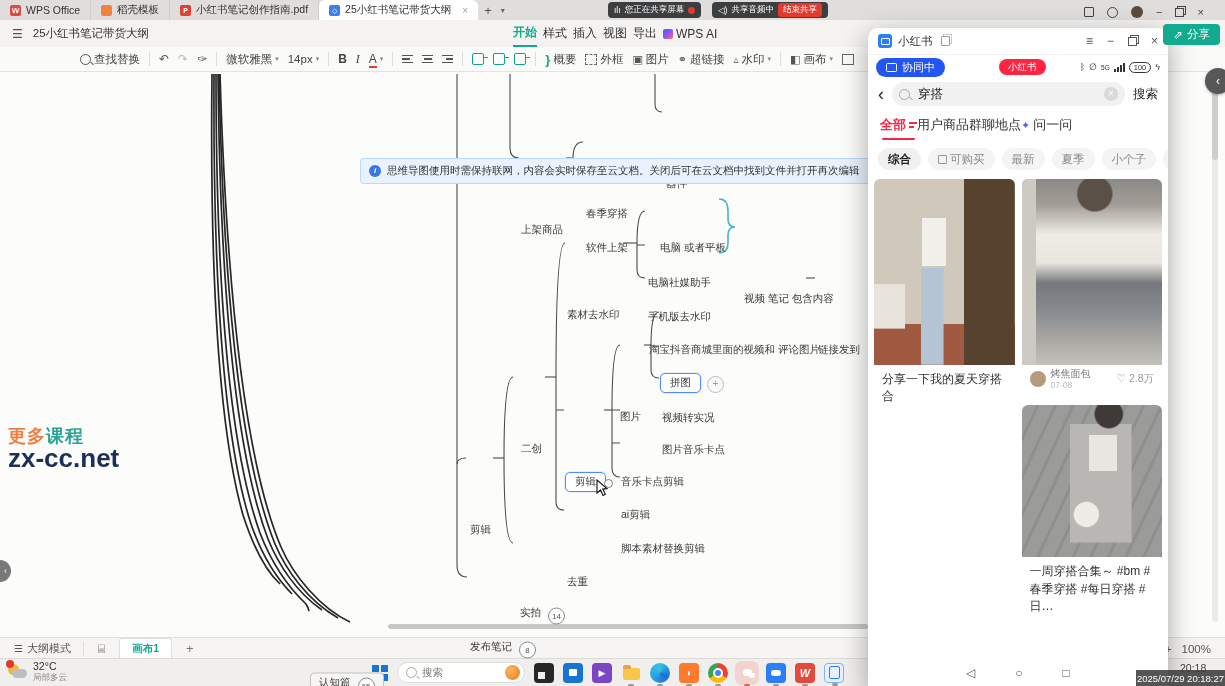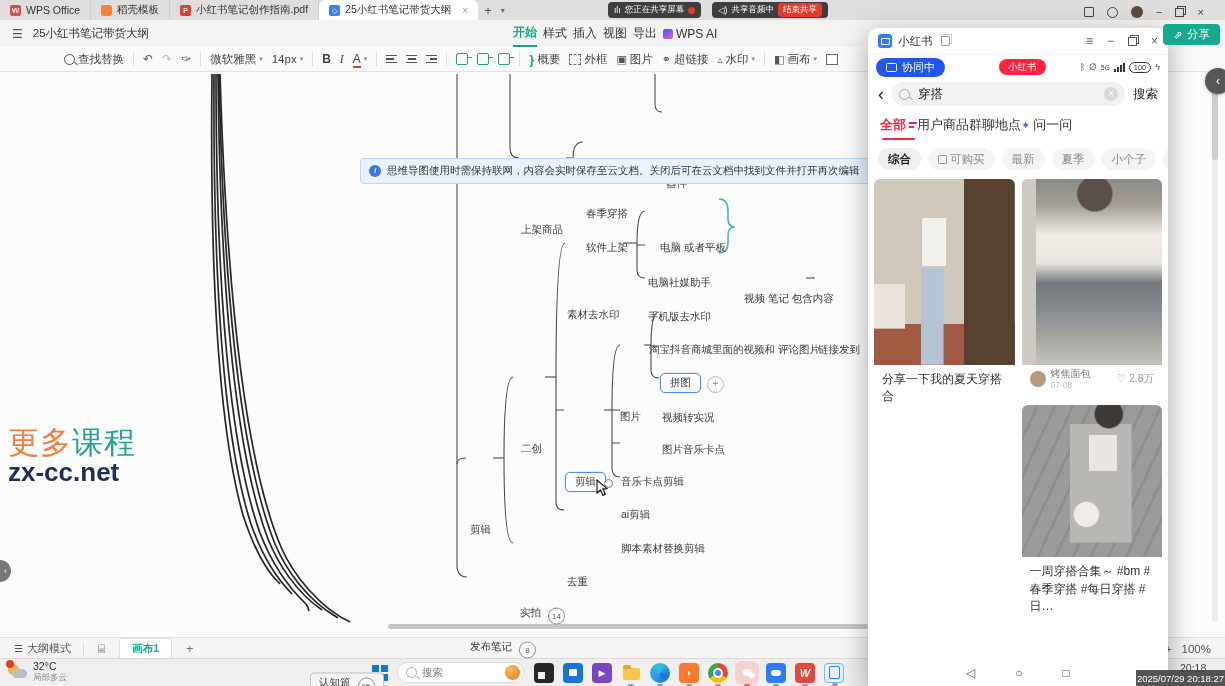--- a/index.html
+++ b/index.html
@@ -34,21 +34,21 @@
   .menurow{position:absolute;left:0;top:20px;width:1225px;height:27px;background:#f4f3f1;display:flex;align-items:center;}
   .hamb{margin-left:12px;color:#555;font-size:12px;}
   .doctitle{margin-left:10px;font-size:11.5px;color:#333;}
   .menuitems{position:absolute;left:513px;top:0;height:27px;display:flex;align-items:center;gap:6px;font-size:12px;color:#333;}
   .mi{padding:4px 0;}
   .mi.active{color:#0fa98c;border-bottom:2px solid #0fa98c;font-weight:bold;}
   .ai-logo{display:inline-block;width:10px;height:10px;border-radius:2px;background:linear-gradient(135deg,#2f6bff,#9a4dff,#ff7847);margin-right:3px;vertical-align:-1px;}
   .sharebtn{position:absolute;right:5px;top:24px;background:#12ab8f;color:#fff;font-size:11.5px;border-radius:4px;padding:3px 10px;display:flex;gap:4px;align-items:center;z-index:60;}
 
   
-  .toolbar{position:absolute;left:0;top:47px;width:1225px;height:25px;background:#fafaf8;border-bottom:1px solid #e5e3e1;display:flex;align-items:center;gap:9px;padding-left:64px;box-sizing:border-box;font-size:11.5px;color:#444;white-space:nowrap;}
+  .toolbar{position:absolute;left:0;top:47px;width:1225px;height:25px;background:#fafaf8;border-bottom:1px solid #e5e3e1;display:flex;align-items:center;gap:9px;padding-left:80px;box-sizing:border-box;font-size:11.5px;color:#444;white-space:nowrap;}
   .tbtn{display:flex;align-items:center;gap:3px;}
   .vsep{width:1px;height:14px;background:#ddd;}
   .chev{font-size:7px;color:#888;}
   .ic-find{width:9px;height:9px;border:1.3px solid #555;border-radius:50%;position:relative;}
   .ic-find::after{content:"";position:absolute;width:4px;height:1.3px;background:#555;transform:rotate(45deg);right:-4px;bottom:-1px;}
   .glyph{font-size:12px;color:#555;}
   .boldB{font-weight:bold;font-size:12px;}
   .italI{font-style:italic;font-family:"Liberation Serif",serif;font-size:12px;}
   .colorA{position:relative;font-size:12px;}
   .colorA::after{content:"";position:absolute;left:0;right:0;bottom:-2px;height:2.5px;background:#e23b2e;}
@@ -67,21 +67,21 @@
   
   .canvas{position:absolute;left:0;top:72px;width:1225px;height:565px;background:#fcfcfb;}
   #connsvg{position:absolute;left:0;top:0;z-index:1;}
   .notice{position:absolute;left:360px;top:86px;width:498px;height:24px;background:#e9f2fe;border:1px solid #badafd;border-radius:4px;display:flex;align-items:center;padding:0 8px;z-index:3;}
   .ninfo{width:12px;height:12px;border-radius:50%;background:#3777e3;color:#fff;font-size:8px;text-align:center;line-height:12px;font-style:italic;font-weight:bold;flex:0 0 auto;}
   .ntext{font-size:10.5px;color:#333;margin-left:6px;white-space:nowrap;}
   .nlink{font-size:10.5px;color:#3777e3;margin-left:10px;white-space:nowrap;}
   .nclose{color:#8aa6cc;font-size:11px;margin-left:8px;}
 
   .wm{position:absolute;left:8px;top:355px;z-index:2;line-height:1.02;}
-  .wm .l1{font-size:31px;font-weight:normal;letter-spacing:1px;}
+  .wm .l1{font-size:18px;font-weight:bold;letter-spacing:1px;}
   .wm .p1{color:#ef7e40;} .wm .p2{color:#27a393;}
   .wm .l2{font-size:26px;font-weight:bold;color:#1c2f56;letter-spacing:0;}
 
   .mm-node{position:absolute;font-size:10.5px;color:#3a3a3a;white-space:nowrap;transform:translateY(-50%);z-index:2;}
   .mm-box{border:1.6px solid #4d8df5;border-radius:5px;background:#fff;padding:2px 9px;font-size:10.5px;box-shadow:0 0 0 1px rgba(77,141,245,.12);}
   .mm-round{border:1px solid #c5c3c0;background:#f6f5f3;border-radius:4px;padding:2px 8px;box-shadow:0 1px 1px rgba(0,0,0,.06);}
   .mm-badge{display:inline-block;width:15px;height:15px;border:1px solid #8a8a8a;border-radius:50%;font-size:8px;line-height:15px;text-align:center;color:#555;background:#fff;margin-left:7px;vertical-align:-3px;}
   .addnode{position:absolute;left:707px;top:304px;width:15px;height:15px;border:1px solid #bbb;border-radius:50%;background:#fafafa;color:#999;font-size:10px;line-height:14px;text-align:center;z-index:2;}
   .boxhandle{position:absolute;left:604px;top:407px;width:7px;height:7px;border:1.4px solid #7d7d7d;border-radius:50%;background:#fff;z-index:3;}
   .cursor{position:absolute;left:596px;top:407px;z-index:40;}

